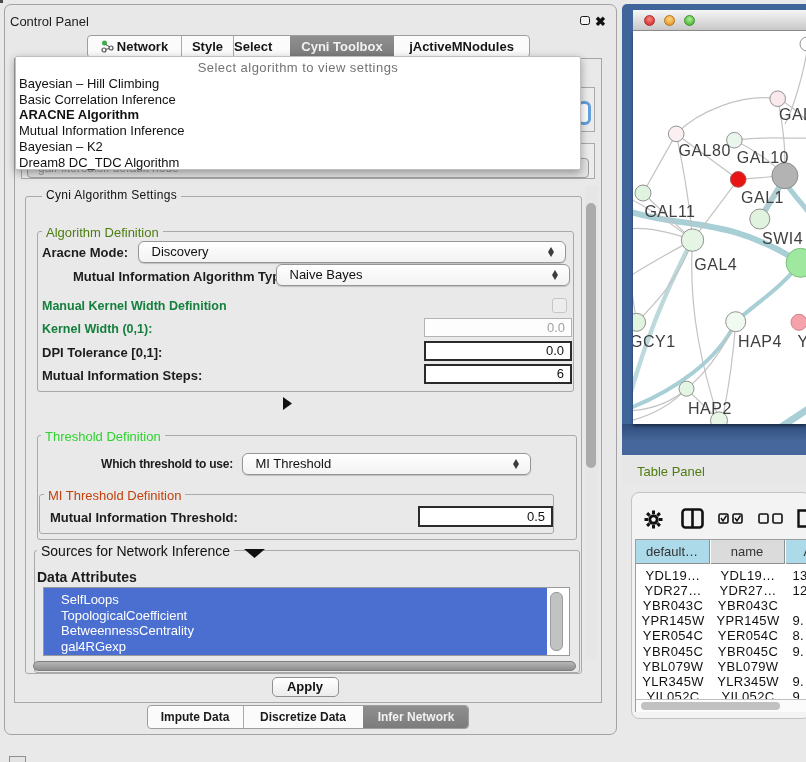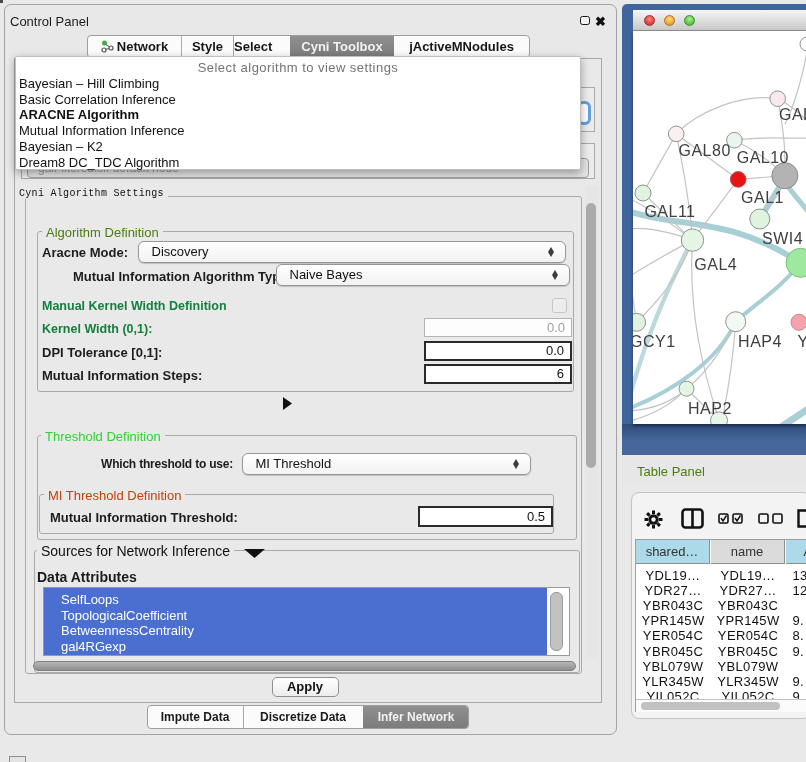--- a/index.html
+++ b/index.html
@@ -37,21 +37,21 @@
 
   <div class="abs" style="left:16px;top:82px;width:574px;height:45px;border:1px solid #a9a9a9;background:#ececec;"></div>
   <div class="abs" style="left:572px;top:96px;width:14px;height:24px;background:#fff;border:3px solid #64a0dc;border-radius:6px;"></div>
   <div class="abs" style="left:16px;top:138px;width:574px;height:36px;border:1px solid #a9a9a9;background:#ececec;"></div>
   <div class="abs" style="left:22px;top:153px;width:562px;height:20px;border:1px solid #9e9e9e;border-radius:4px;background:#e3e3e3;font-size:12px;color:#9a9a9a;line-height:18px;padding-left:10px;">galFiltered.sif default node</div>
 
   <div class="abs" style="left:580px;top:181px;width:13px;height:473px;background:#e6e6e6;"></div>
   <div class="abs" style="left:581px;top:198px;width:10px;height:265px;background:#ababab;border-radius:5px;"></div>
 
   <div class="grp" style="left:19.5px;top:191px;width:557px;height:478px;"></div>
-  <div class="gtitle" style="left:10px;top:183px;font-size:10px;letter-spacing:0.3px;font-family:Liberation Mono, monospace;">Cyni Algorithm Settings</div>
+  <div class="gtitle" style="left:37px;top:183px;font-size:12px;letter-spacing:0.3px;">Cyni Algorithm Settings</div>
 
   <div class="grp" style="left:32px;top:226px;width:537px;height:161px;"></div>
   <div class="gtitle" style="left:37px;top:220px;color:#4d7c0f;">Algorithm Definition</div>
 
   <div class="lbl" style="left:37px;top:240px;">Aracne Mode:</div>
   <div class="combo" style="left:132.5px;top:236px;width:428px;height:22px;">Discovery
     <span class="carr">
         <i class="up"></i>
         <i class="dn"></i>
       </span></div>
@@ -242,21 +242,21 @@
   </svg>
   <svg class="abs" style="left:126px;top:20px;" width="26" height="11" viewBox="0 0 26 11">
     <rect x="1" y="1" width="9" height="9" rx="1.5" fill="none" stroke="#111" stroke-width="1.6"></rect>
     <rect x="15" y="1" width="9" height="9" rx="1.5" fill="none" stroke="#111" stroke-width="1.6"></rect>
   </svg>
   <svg class="abs" style="left:165px;top:16px;" width="14" height="19" viewBox="0 0 14 19">
     <path d="M1.5,1.5 H9 L13,5.5 V17.5 H1.5 Z" fill="none" stroke="#111" stroke-width="2.4"></path>
   </svg>
 
   <div class="abs" style="left:2.5px;top:46px;width:178px;height:173px;background:#fff;border-top:1px solid #9e9e9e;border-left:1px solid #9e9e9e;overflow:hidden;">
-    <div class="abs" style="left:0;top:0;width:74px;height:24px;background:#acdae8;border-right:1px solid #8f8f8f;border-bottom:1px solid #8f8f8f;font-size:13px;color:#333;text-align:center;line-height:23px;">shared…</div>
+    <div class="abs" style="left:0;top:0;width:74px;height:24px;background:#acdae8;border-right:1px solid #8f8f8f;border-bottom:1px solid #8f8f8f;font-size:13px;color:#333;text-align:center;line-height:23px;">default…</div>
     <div class="abs" style="left:75px;top:0;width:74px;height:24px;background:#dbdbdb;border-right:1px solid #8f8f8f;border-bottom:1px solid #8f8f8f;font-size:13px;color:#333;text-align:center;line-height:23px;">name</div>
     <div class="abs" style="left:150px;top:0;width:28px;height:24px;background:#acdae8;border-bottom:1px solid #8f8f8f;font-size:13px;color:#333;line-height:23px;padding-left:18px;">A</div>
     <div class="abs" style="left:0;top:27.5px;width:75px;font-size:13px;letter-spacing:0.35px;color:#111;line-height:15.2px;text-align:center;white-space:pre;">YDL19…
 YDR27…
 YBR043C
 YPR145W
 YER054C
 YBR045C
 YBL079W
 YLR345W

